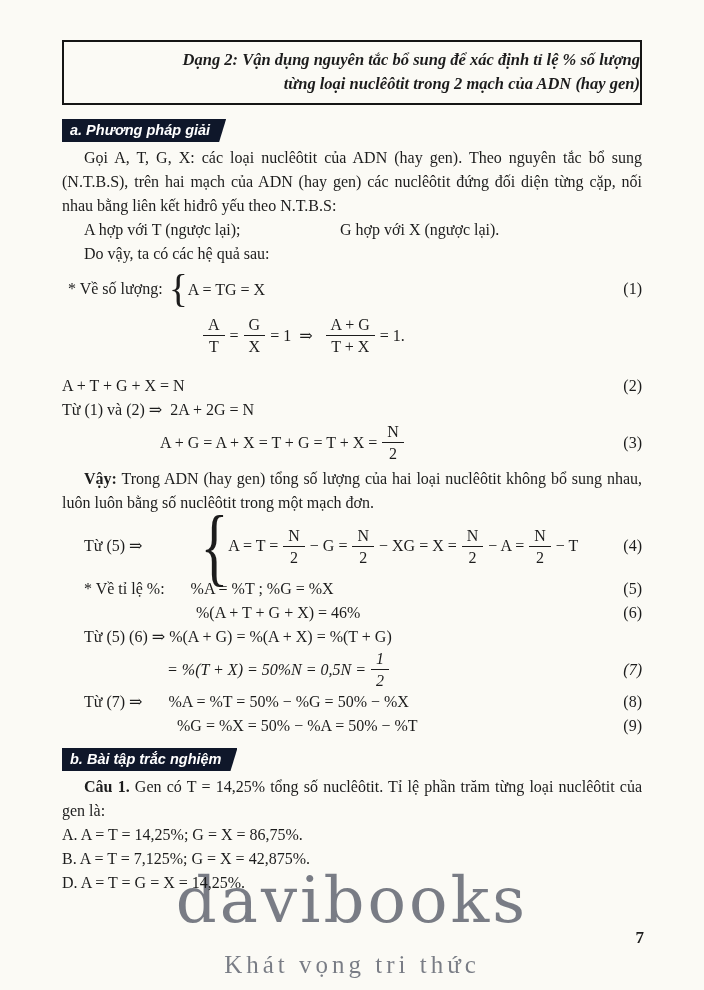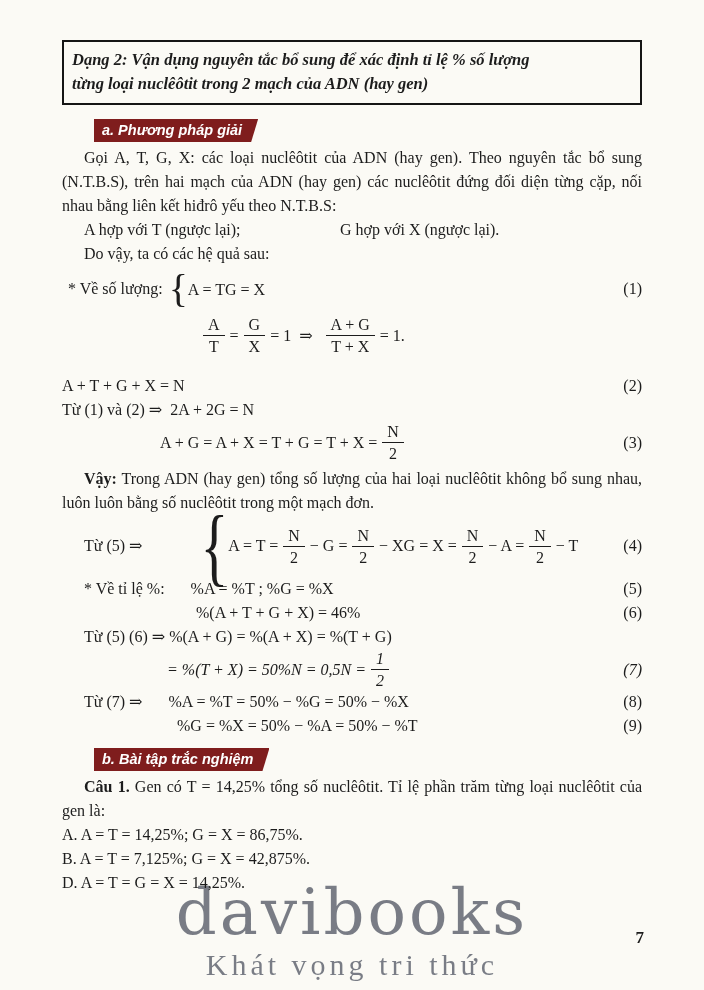--- a/index.html
+++ b/index.html
@@ -6,32 +6,31 @@
   .page {
     position:relative; width:704px; height:990px; margin:0 auto;
     background:#fbfaf5; overflow:hidden;
     font-family:"Liberation Serif","DejaVu Serif",serif;
     font-size:16px; line-height:24px; color:#1c1c1c;
   }
   .content { position:relative; z-index:1; padding:40px 62px 0 62px; }
 
   
   .title-box {
-    border:2px solid #151515; padding:6px 8px 7px 8px; text-align:left;
+    border:2px solid #151515; padding:6px 0 7px 8px; text-align:right;
     font-weight:bold; font-style:italic; font-size:16.5px; line-height:24px;
   }
 
   
   .badge {
-    display:inline-block; background:#7f1d1d; color:#fff;
+    display:inline-block; background:#0f172a; color:#fff;
     font-family:"Liberation Sans","DejaVu Sans",sans-serif;
     font-weight:bold; font-style:italic; font-size:14.5px; line-height:22px;
     padding:0 16px 1px 8px; margin-top:14px;
     clip-path:polygon(0 0,100% 0,calc(100% - 7px) 100%,0 100%);
-    margin-left:32px;
   }
   .badge-b { margin-top:10px; }
 
   p.para { margin:4px 0 0 0; text-align:justify; text-indent:22px; }
   .pairs { margin-top:0; }
   .pairs .p1 { display:inline-block; margin-left:22px; width:252px; }
   .plain { margin-top:0; margin-left:22px; }
 
   .row { display:flex; align-items:center; margin-top:0; }
   .eqnum { margin-left:auto; padding-left:8px; white-space:nowrap; }
@@ -56,21 +55,21 @@
   .gap-sm { width:6px; } .gap-md { width:26px; } .gap-lg { width:58px; }
 
   .opt { margin-top:0; line-height:24px; }
 
   .watermark {
     position:absolute; left:0; right:0; bottom:10px; z-index:0;
     text-align:center; color:#0f172a; pointer-events:none;
   }
   .wm-brand { font-size:64px; line-height:64px; letter-spacing:3px; opacity:.55;
               font-family:"DejaVu Serif",serif; }
-  .wm-slogan { font-size:30px; line-height:30px; letter-spacing:4px; opacity:.55; margin-top:6px; }
+  .wm-slogan { font-size:25px; line-height:30px; letter-spacing:4px; opacity:.55; margin-top:18px; }
 
   .page-number {
     position:absolute; right:60px; bottom:40px; z-index:2;
     font-weight:bold; font-size:17px;
   }
 </style>
 </head>
 <body>
 
 <div class="page">

